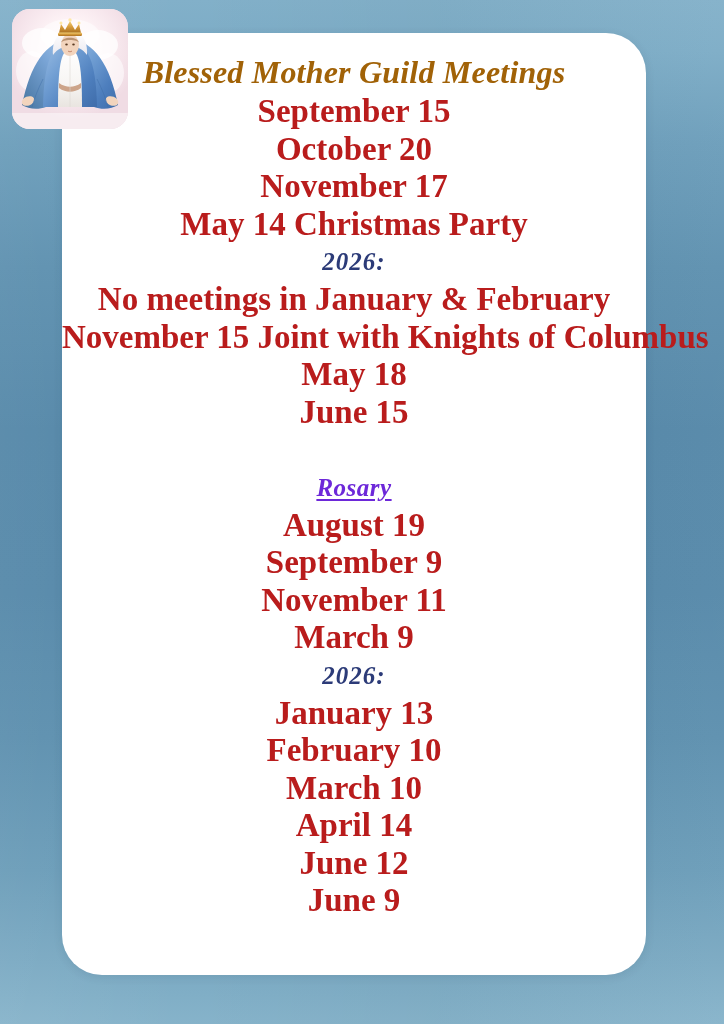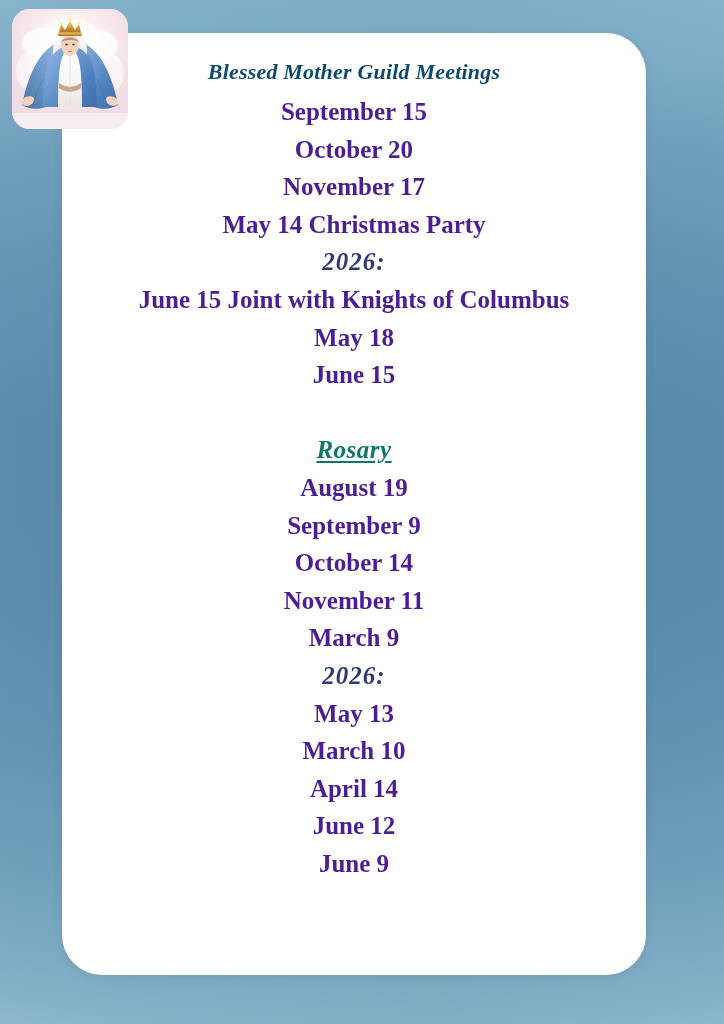--- a/index.html
+++ b/index.html
@@ -60,53 +60,53 @@
 
   .card-inner {
     position: absolute;
     left: 0;
     right: 0;
     top: 22px;
     text-align: center;
   }
 
   .title {
-    font-size: 22px;
+    font-size: 32px;
     font-weight: bold;
     font-style: italic;
-    color: #0c4a6e;
+    color: #a16207;
     letter-spacing: 0.2px;
     line-height: 34px;
     margin: 0 0 4px 0;
     white-space: nowrap;
   }
 
   .line {
-    font-size: 25px;
-    font-weight: bold;
-    color: #4c1d95;
+    font-size: 33px;
+    font-weight: bold;
+    color: #b91c1c;
     line-height: 37.6px;
     white-space: nowrap;
   }
 
   .year-head {
     font-size: 25px;
     font-weight: bold;
     font-style: italic;
     color: #2c3b78;
     line-height: 37.6px;
     letter-spacing: 1px;
     white-space: nowrap;
   }
 
   .section-head {
     font-size: 25px;
     font-weight: bold;
     font-style: italic;
-    color: #0f766e;
+    color: #6d28d9;
     line-height: 37.6px;
     text-decoration: underline;
     text-underline-offset: 3px;
     letter-spacing: 0.5px;
     white-space: nowrap;
   }
 
   .spacer {
     height: 37.6px;
   }
@@ -217,37 +217,38 @@
 
       <div class="title">Blessed Mother Guild Meetings</div>
 
       <div class="line">September 15</div>
       <div class="line">October 20</div>
       <div class="line">November 17</div>
       <div class="line">May 14 Christmas Party</div>
 
       <div class="year-head">2026:</div>
 
-      <div class="line">June 15 Joint with Knights of Columbus</div>
+      <div class="line">No meetings in January &amp; February</div>
+      <div class="line">November 15 Joint with Knights of Columbus</div>
       <div class="line">May 18</div>
       <div class="line">June 15</div>
 
       <div class="spacer"></div>
 
       <div class="section-head">Rosary</div>
 
       <div class="line">August 19</div>
       <div class="line">September 9</div>
-      <div class="line">October 14</div>
       <div class="line">November 11</div>
       <div class="line">March 9</div>
 
       <div class="year-head">2026:</div>
 
-      <div class="line">May 13</div>
+      <div class="line">January 13</div>
+      <div class="line">February 10</div>
       <div class="line">March 10</div>
       <div class="line">April 14</div>
       <div class="line">June 12</div>
       <div class="line">June 9</div>
 
     </div>
   </div>
 
 </div>
 

